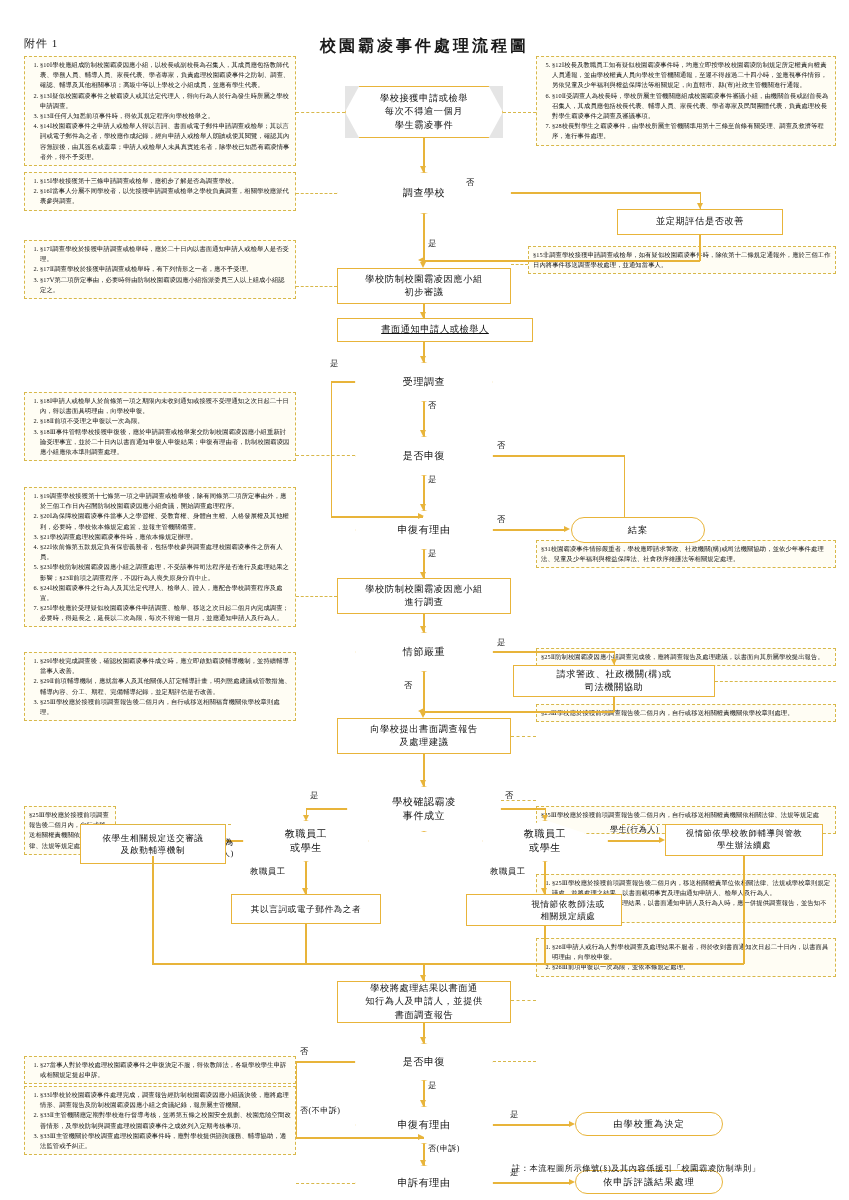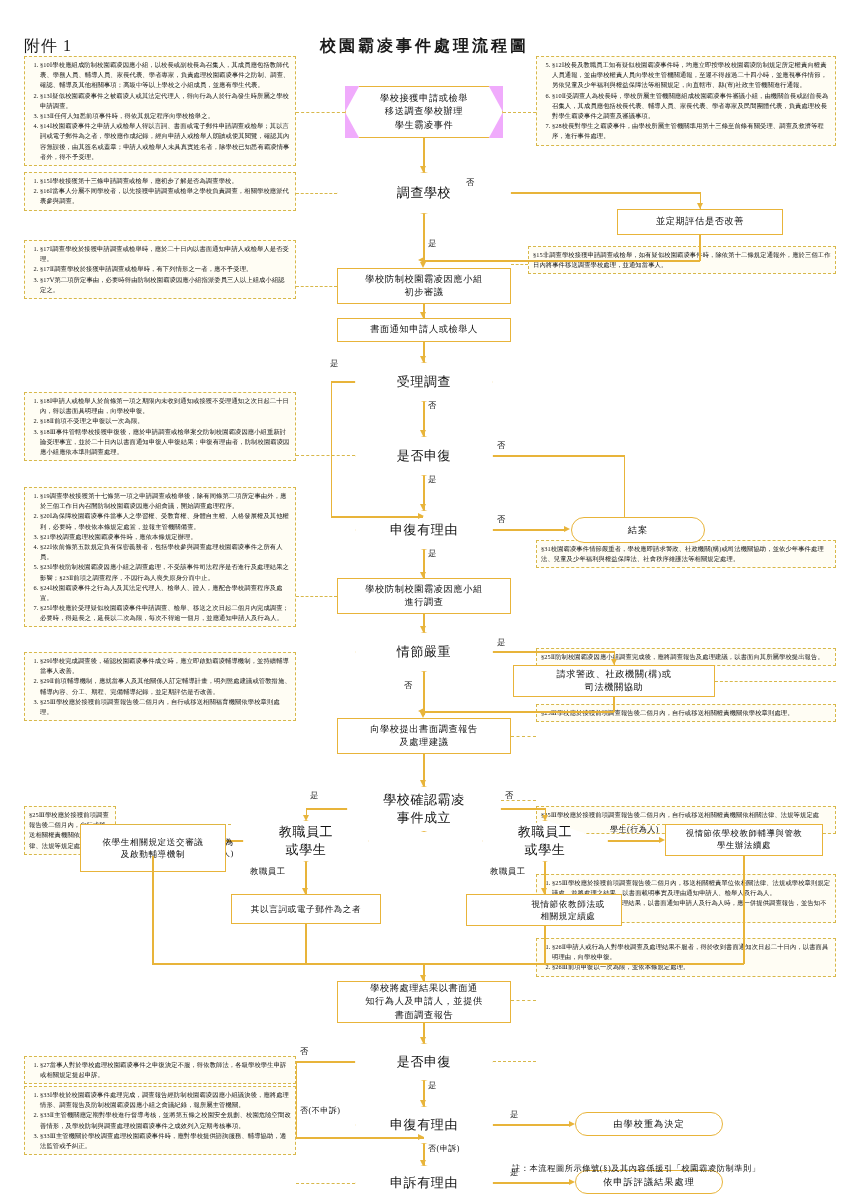--- a/index.html
+++ b/index.html
@@ -12,21 +12,21 @@
     position:relative;
     overflow:hidden;
   }
   .page{position:relative;width:849px;height:1200px;}
 
   
   .abs{position:absolute;box-sizing:border-box;}
 
   
   .attach{
-    left:24px;top:36px;font-size:16px;letter-spacing:1px;
+    left:24px;top:36px;font-size:11px;letter-spacing:1px;
   }
   
   .title{
     left:0;top:36px;width:849px;text-align:center;
     font-size:16px;font-weight:bold;letter-spacing:3px;
   }
 
   
   .note{
     border:1px dashed #d8b84a;
@@ -57,21 +57,21 @@
   .nodepill{
     border:1.2px solid #e8b43a;
     background:#ffffff;
     border-radius:999px;
     display:flex;align-items:center;justify-content:center;
     text-align:center;
     font-size:9.2px;letter-spacing:1px;color:#111;
   }
   
   .nodehex{
-    background:#f0abfc;
+    background:#e5e5e5;
     display:flex;align-items:center;justify-content:center;
     text-align:center;font-size:9.2px;line-height:1.45;letter-spacing:.6px;
     color:#111;
     position:absolute;
   }
   .nodehex .hexbg{
     position:absolute;inset:0;
     border:1.2px solid #e8b43a;
     background:#fff;
     clip-path:polygon(9% 0,91% 0,100% 50%,91% 100%,9% 100%,0 50%);
@@ -84,21 +84,21 @@
   .nodedia .diabg{
     position:absolute;inset:0;
     border:1.2px solid #e8b43a;
     background:#fff;
     clip-path:polygon(50% 0,100% 50%,50% 100%,0 50%);
     z-index:0;
   }
   .nodedia .diatxt{
     position:absolute;inset:0;z-index:1;
     display:flex;align-items:center;justify-content:center;
-    text-align:center;font-size:13px;line-height:1.4;letter-spacing:.6px;color:#111;
+    text-align:center;font-size:10px;line-height:1.4;letter-spacing:.6px;color:#111;
   }
 
   
   .ln{position:absolute;background:#e8b43a;}
   .lnv{width:1.2px;}
   .lnh{height:1.2px;}
   
   .dln{position:absolute;border-top:1px dashed #d8b84a;height:0;}
 
   
@@ -231,21 +231,21 @@
     <ol>
       <li>§26Ⅱ申請人或行為人對學校調查及處理結果不服者，得於收到書面通知次日起二十日內，以書面具明理由，向學校申復。</li>
       <li>§26Ⅲ前項申復以一次為限，並依本條規定處理。</li>
     </ol>
   </div>
 
   <div class="nodehex" style="left:345px;top:86px;width:158px;height:52px;">
     <div class="hexbg"></div>
     <div class="hextxt">
       <div>學校接獲申請或檢舉</div>
-      <div>移送調查學校辦理</div>
+      <div>每次不得逾一個月</div>
       <div>學生霸凌事件</div>
     </div>
   </div>
 
   <div class="dln" style="left:296px;top:112px;width:49px;"></div>
   <div class="dln" style="left:503px;top:112px;width:33px;"></div>
 
   <div class="ln lnv" style="left:423.4px;top:138px;height:34px;"></div>
   <div class="arr arr-d" style="left:420px;top:166px;"></div>
 
@@ -275,21 +275,21 @@
   <div class="nodebox abs" style="left:337px;top:268px;width:174px;height:36px;flex-direction:column;">
     <span>學校防制校園霸凌因應小組</span>
     <span>初步審議</span>
   </div>
   <div class="dln" style="left:296px;top:286px;width:41px;"></div>
   <div class="dln" style="left:511px;top:264px;width:17px;"></div>
 
   <div class="ln lnv" style="left:423.4px;top:304px;height:14px;"></div>
   <div class="arr arr-d" style="left:420px;top:312px;"></div>
 
-  <div class="nodebox abs" style="left:337px;top:318px;width:174px;height:24px;">
+  <div class="nodebox abs" style="left:337px;top:318px;width:196px;height:24px;text-decoration:underline;">
     <span>書面通知申請人或檢舉人</span>
   </div>
 
   <div class="ln lnv" style="left:423.4px;top:342px;height:20px;"></div>
   <div class="arr arr-d" style="left:420px;top:356px;"></div>
 
   <div class="nodedia" style="left:355px;top:362px;width:138px;height:40px;">
     <div class="diabg"></div>
     <div class="diatxt">受理調查</div>
   </div>
@@ -415,21 +415,21 @@
   <div class="arr arr-l" style="left:177px;top:837px;"></div>
   <div class="elabel two" style="left:186px;top:815px;width:60px;">
     <div>學生(含行為</div>
     <div>人、當事人)</div>
   </div>
 
   <div class="ln lnv" style="left:305.4px;top:862px;height:32px;"></div>
   <div class="elabel" style="left:250px;top:866px;">教職員工</div>
   <div class="arr arr-d" style="left:302px;top:888px;"></div>
 
-  <div class="nodebox abs" style="left:80px;top:824px;width:146px;height:48px;flex-direction:column;font-size:8.6px;">
+  <div class="nodebox abs" style="left:80px;top:824px;width:146px;height:40px;flex-direction:column;font-size:8.6px;">
     <span>依學生相關規定送交審議</span>
     <span>及啟動輔導機制</span>
   </div>
   <div class="ln lnv" style="left:152.4px;top:856px;height:108px;"></div>
 
   <div class="nodebox abs" style="left:231px;top:894px;width:150px;height:30px;font-size:8.6px;">
     <span>其以言詞或電子郵件為之者</span>
   </div>
   <div class="dln" style="left:116px;top:824px;width:115px;"></div>
   <div class="ln lnv" style="left:305.4px;top:924px;height:40px;"></div>

